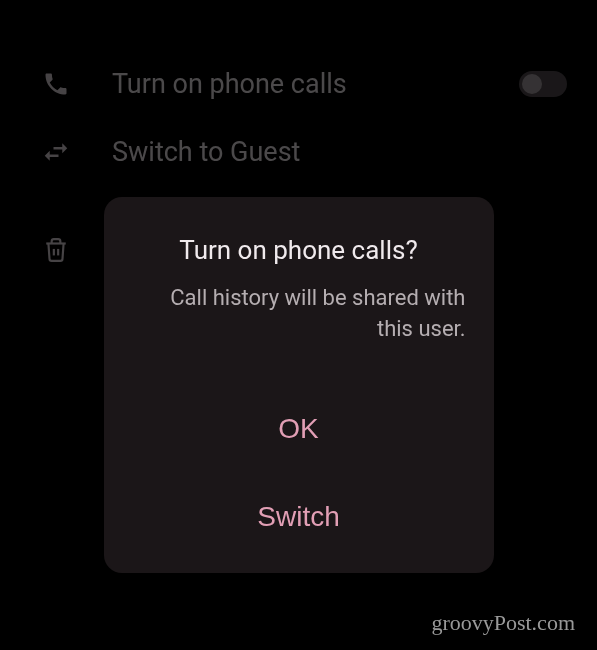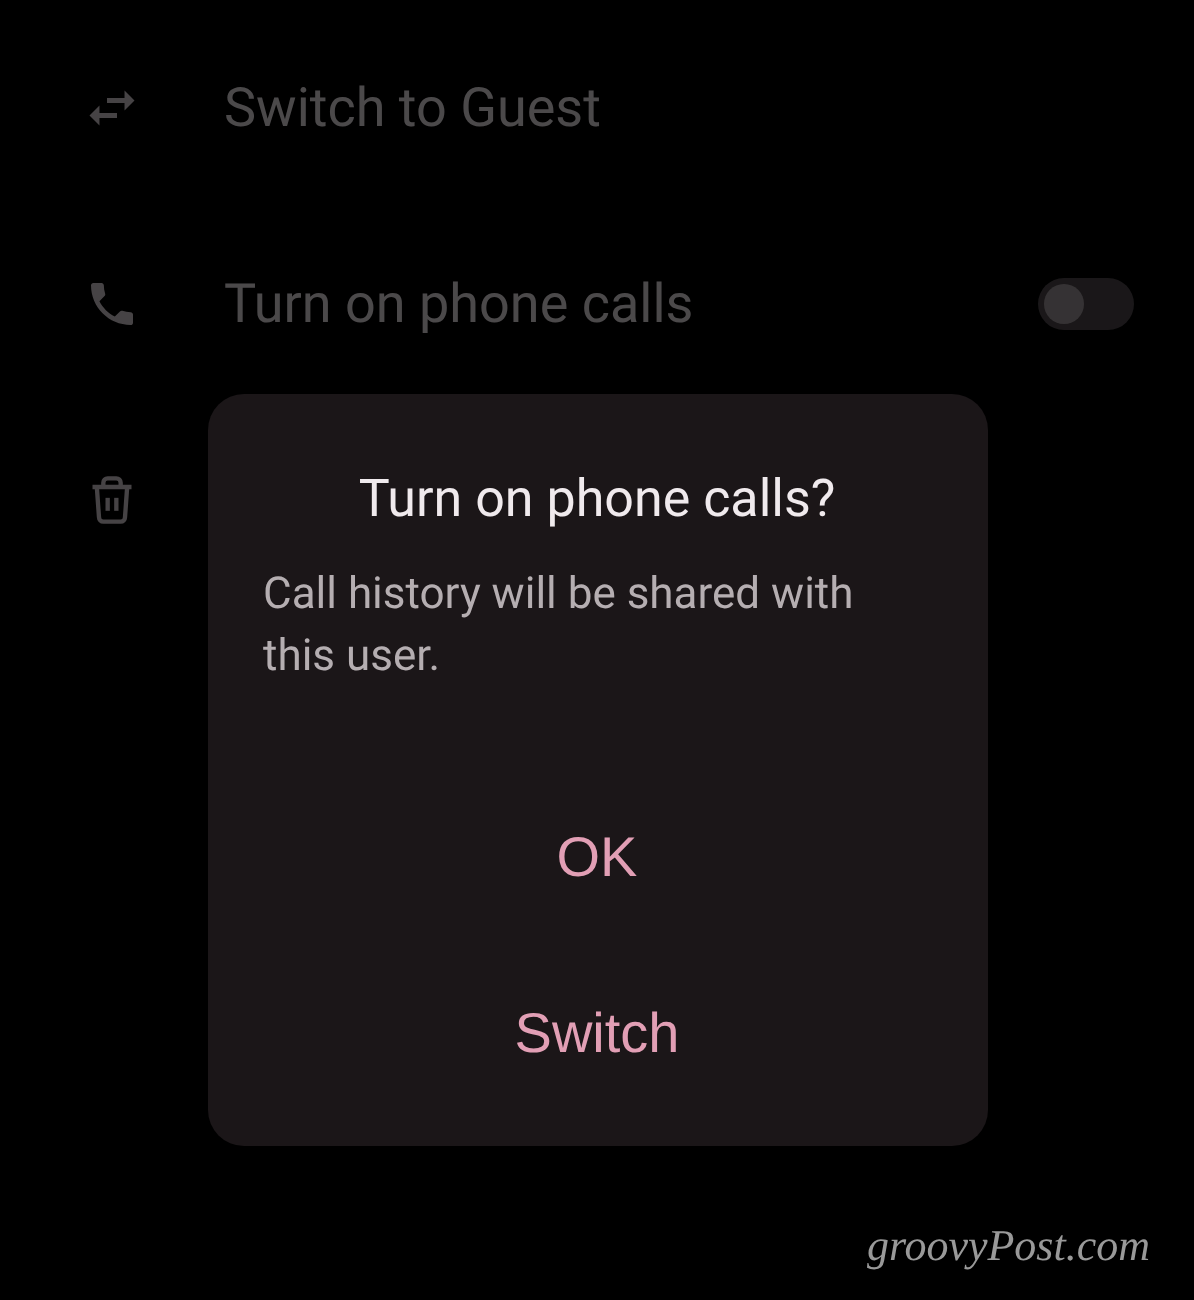--- a/index.html
+++ b/index.html
@@ -84,21 +84,21 @@
       font-size: 26px;
       font-weight: 400;
       text-align: center;
       margin-bottom: 18px;
     }
     .dialog-message {
       color: #b5aeb1;
       font-size: 22px;
       font-weight: 400;
       line-height: 1.4;
-      text-align: left;
+      text-align: right;
       margin-bottom: 60px;
     }
     .dialog-button {
       display: block;
       width: 100%;
       text-align: center;
       color: #e29fb5;
       font-size: 28px;
       font-weight: 400;
       background: none;
@@ -109,47 +109,46 @@
     }
     .dialog-button:last-child {
       margin-bottom: 0;
     }
     .watermark {
       position: absolute;
       bottom: 14px;
       right: 22px;
       color: #999;
       font-size: 22px;
-      font-style: italic;
       font-family: Georgia, serif;
     }
   </style>
 </head>
 <body>
 
 <div class="settings-list">
-  <div class="setting-row">
-    <div class="setting-icon">
-      <svg width="30" height="30" viewBox="0 0 24 24">
-        <path d="M6.99 11L3 15l3.99 4v-3H14v-2H6.99v-3zM21 9l-3.99-4v3H10v2h7.01v3L21 9z"></path>
-      </svg>
-    </div>
-    <div class="setting-label">Switch to Guest</div>
-  </div>
-
   <div class="setting-row" style="margin-top:30px">
     <div class="setting-icon">
       <svg width="28" height="28" viewBox="0 0 24 24">
         <path d="M6.62 10.79c1.44 2.83 3.76 5.14 6.59 6.59l2.2-2.2c.27-.27.67-.36 1.02-.24 1.12.37 2.33.57 3.57.57.55 0 1 .45 1 1V20c0 .55-.45 1-1 1-9.39 0-17-7.61-17-17 0-.55.45-1 1-1h3.5c.55 0 1 .45 1 1 0 1.25.2 2.45.57 3.57.11.35.03.74-.25 1.02l-2.2 2.2z"></path>
       </svg>
     </div>
     <div class="setting-label">Turn on phone calls</div>
     <div class="toggle">
       <div class="toggle-thumb"></div>
     </div>
+  </div>
+
+  <div class="setting-row">
+    <div class="setting-icon">
+      <svg width="30" height="30" viewBox="0 0 24 24">
+        <path d="M6.99 11L3 15l3.99 4v-3H14v-2H6.99v-3zM21 9l-3.99-4v3H10v2h7.01v3L21 9z"></path>
+      </svg>
+    </div>
+    <div class="setting-label">Switch to Guest</div>
   </div>
 
   <div class="setting-row" style="margin-top:30px">
     <div class="setting-icon">
       <svg width="26" height="30" viewBox="0 0 24 24" style="fill:none;stroke:#c9c0c5;stroke-width:2">
         <path d="M3 6h18"></path>
         <path d="M8 6V4a2 2 0 0 1 2-2h4a2 2 0 0 1 2 2v2"></path>
         <path d="M19 6l-1 14a2 2 0 0 1-2 2H8a2 2 0 0 1-2-2L5 6"></path>
         <line x1="10" y1="11" x2="10" y2="17"></line>
         <line x1="14" y1="11" x2="14" y2="17"></line>

